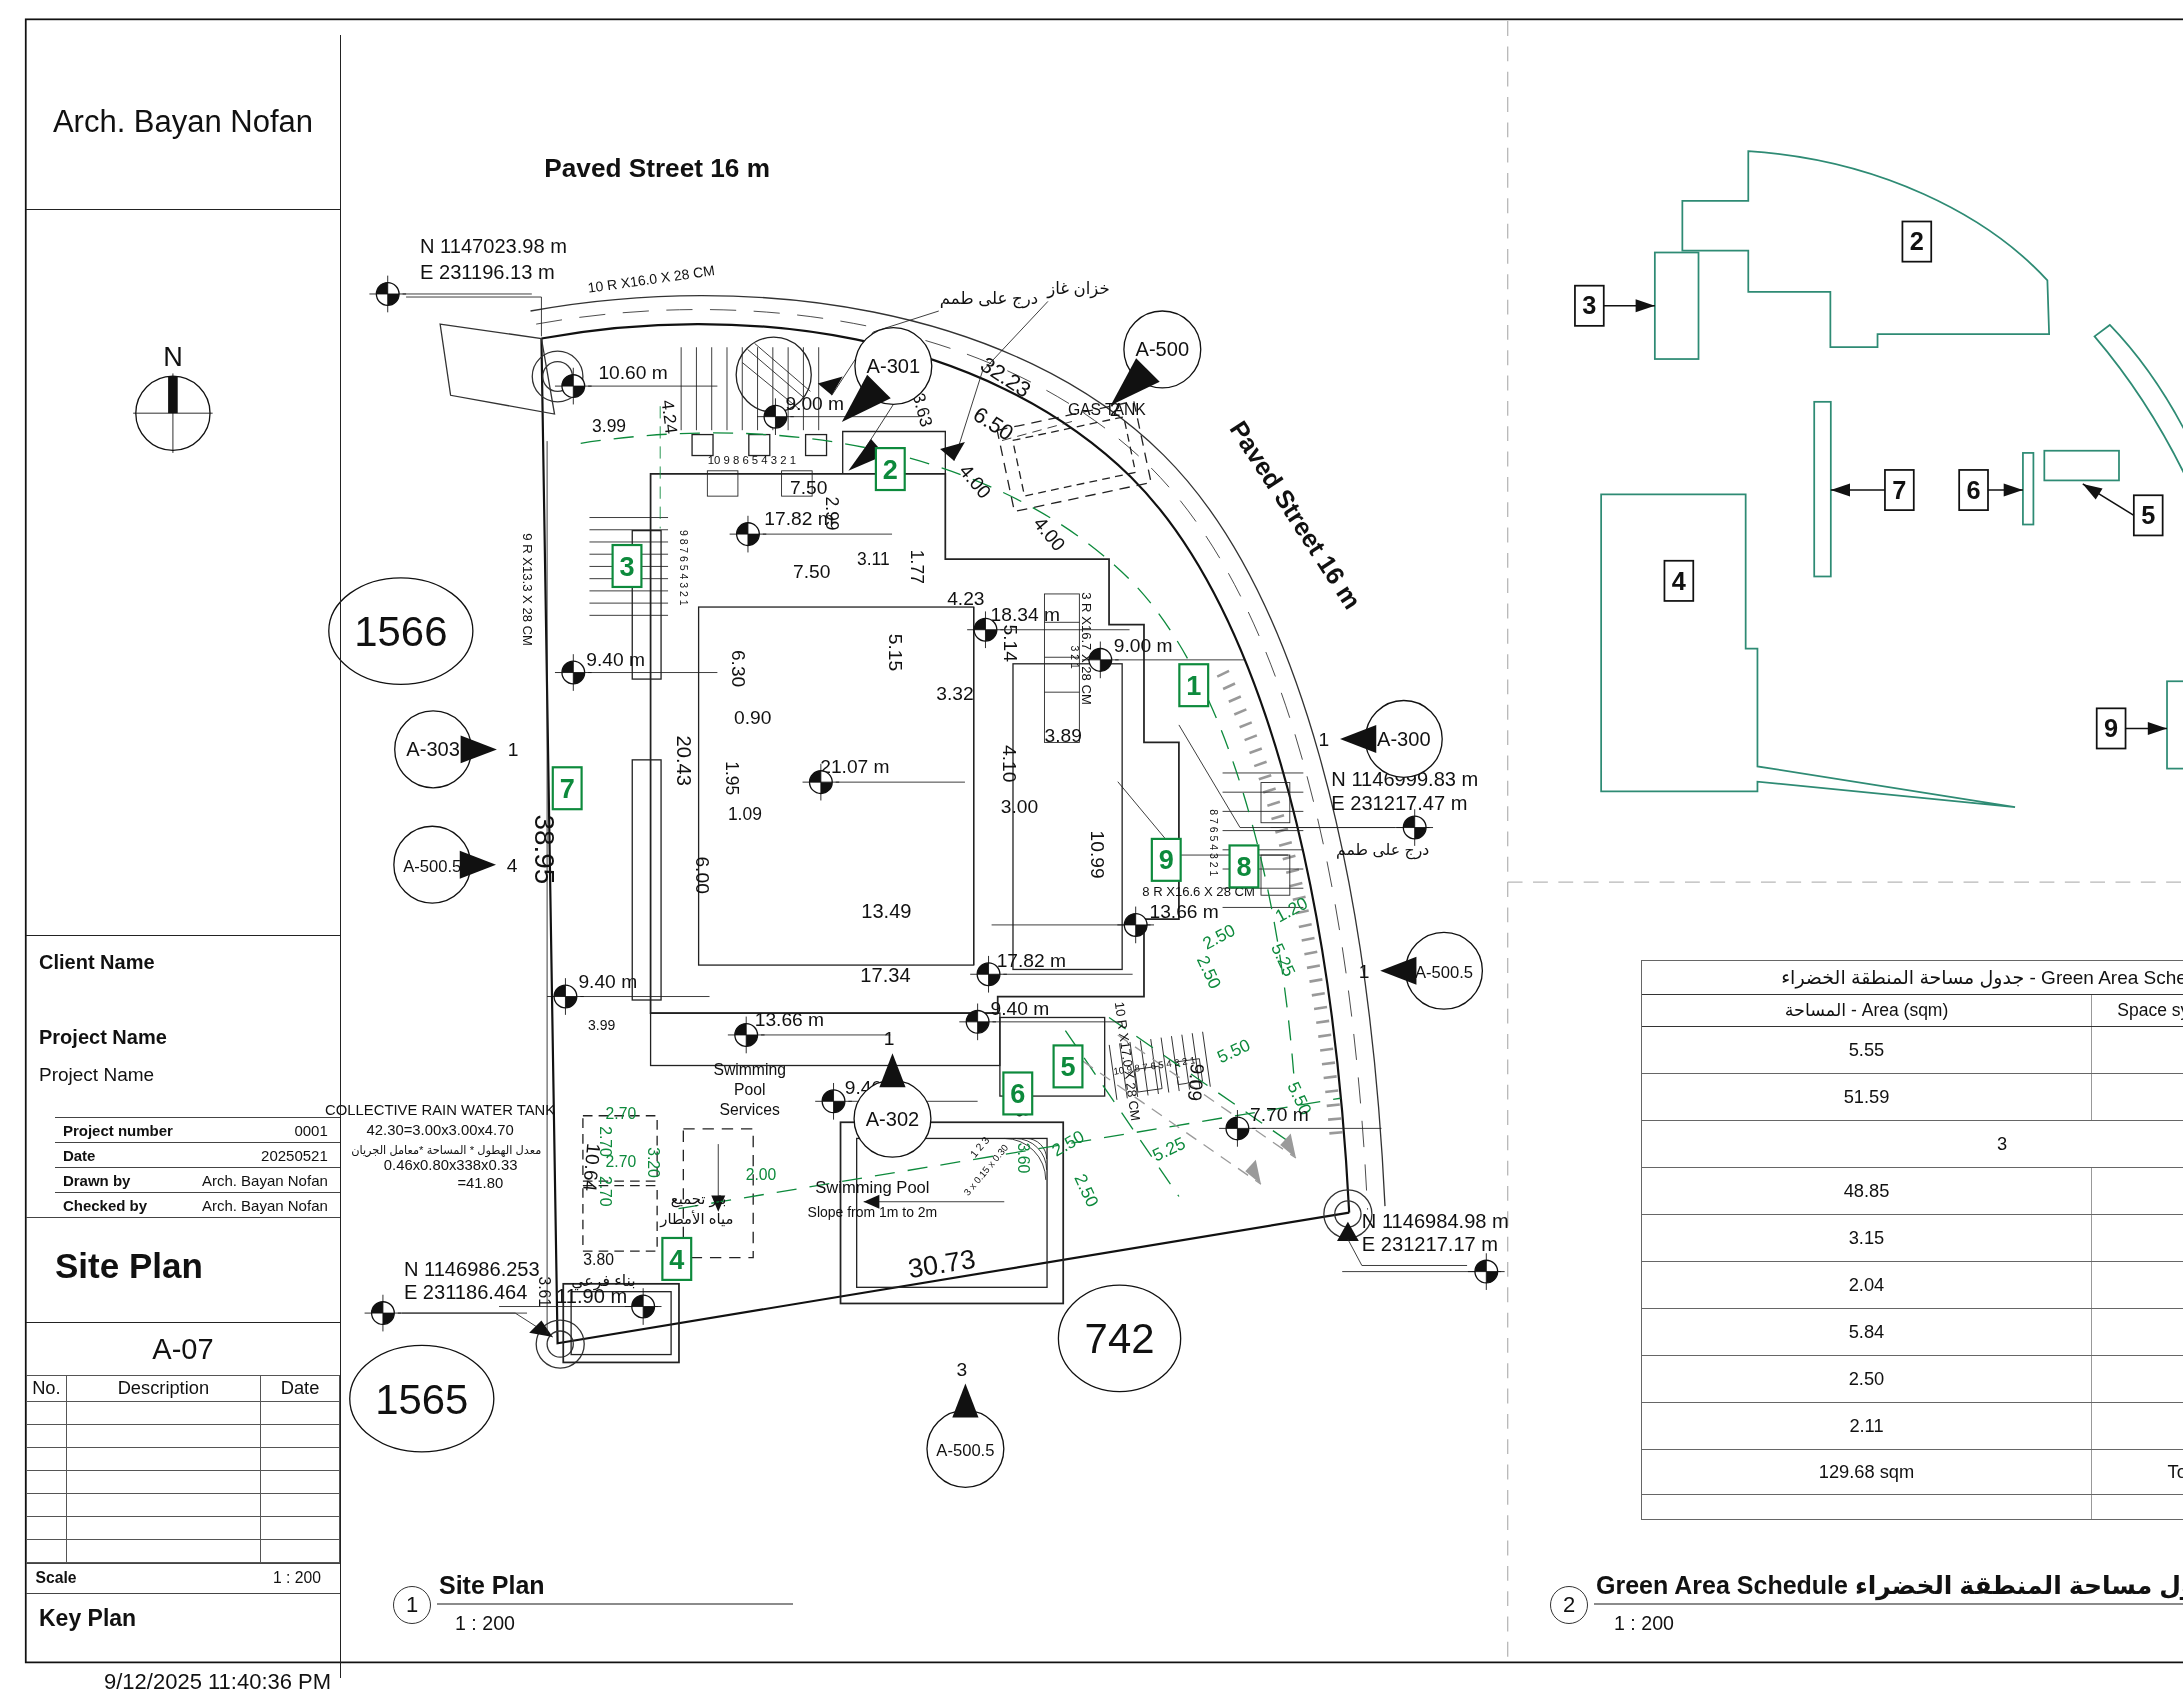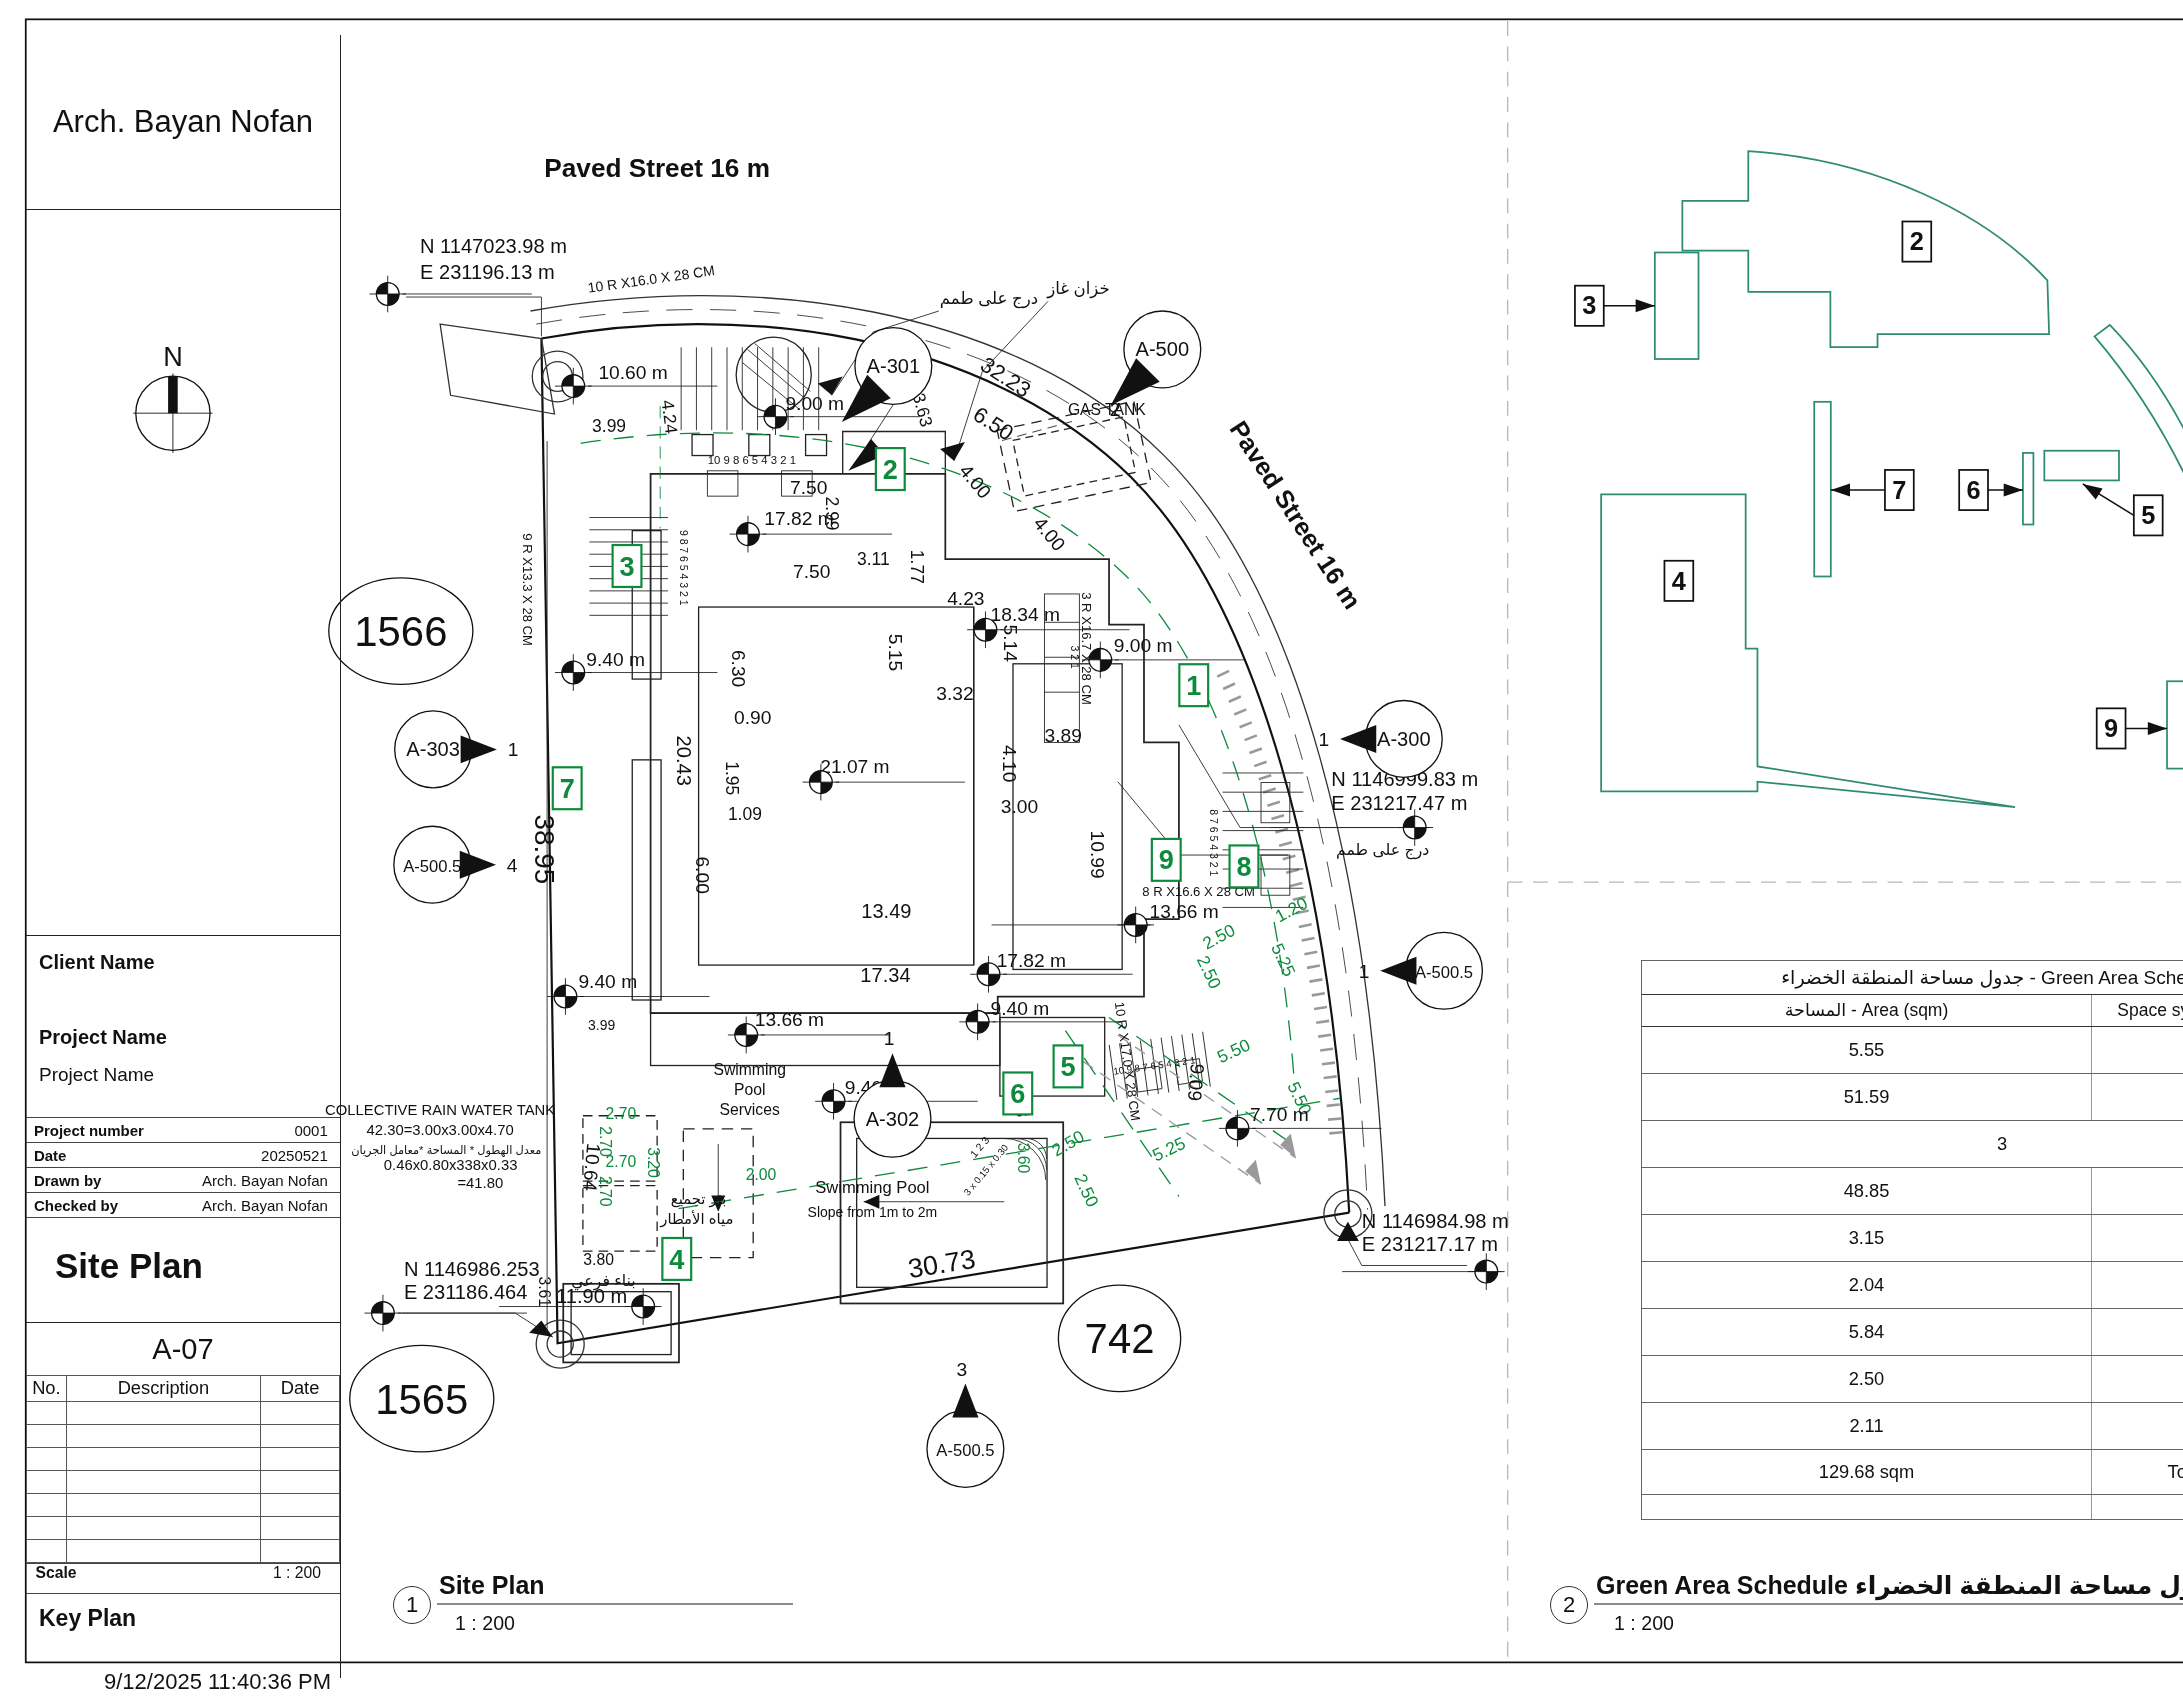--- a/index.html
+++ b/index.html
@@ -11,29 +11,29 @@
 
   
   .tb{left:26px;top:35px;width:315px;height:1643px;border-right:1.3px solid #222;box-sizing:border-box;}
   .tb-sec{box-sizing:border-box;width:100%;}
   .tb-name{height:175px;border-bottom:1.3px solid #222;display:flex;align-items:center;justify-content:center;font-size:31px;}
   .tb-spacer{height:725px;}
   .tb-client{height:182px;border-top:1.3px solid #222;padding:15px 0 0 13px;box-sizing:border-box;}
   .tb-client .h1{font-size:20px;font-weight:bold;}
   .tb-client .h2{font-size:20px;font-weight:bold;margin-top:52px;}
   .tb-client .h3{font-size:19px;margin-top:15px;}
-  .fieldrow{height:25px;border-top:0.9px solid #444;display:flex;align-items:center;font-size:15px;box-sizing:border-box;}
+  .fieldrow{height:25px;border-top:0.9px solid #444;display:flex;align-items:center;font-size:15px;box-sizing:border-box;margin-left:29px;}
   .fieldrow .lab{font-weight:bold;padding-left:7.9px;}
   .fieldrow .val{margin-left:auto;padding-right:12.2px;text-align:right;}
   .tb-sheettitle{height:105px;border-top:0.9px solid #444;box-sizing:border-box;padding:28px 0 0 29px;font-size:35px;font-weight:bold;}
   .tb-a07{height:53px;border-top:1.3px solid #222;display:flex;align-items:center;justify-content:center;font-size:29px;font-weight:normal;box-sizing:border-box;}
   table.rev{width:100%;border-collapse:collapse;border-top:1.3px solid #222;}
   table.rev th,table.rev td{border:0.9px solid #555;font-size:18.3px;font-weight:normal;text-align:center;height:24.5px;padding:0;}
   table.rev td{height:22px;}
-  .scalerow{height:31px;border-top:0.9px solid #444;border-bottom:0.9px solid #444;display:flex;align-items:flex-start;font-size:15.7px;box-sizing:border-box;}
+  .scalerow{height:31px;border-top:0.9px solid #444;border-bottom:0.9px solid #444;display:flex;align-items:center;font-size:15.7px;box-sizing:border-box;}
   .scalerow .lab{font-weight:bold;padding-left:9.6px;}
   .scalerow .val{margin-left:auto;padding-right:19px;}
   .tb-keyplan{padding:11.4px 0 0 13px;font-size:23px;font-weight:bold;box-sizing:border-box;}
   .stamp{left:104px;top:1669px;font-size:22px;}
 
   
   .sched{left:1641px;top:960px;width:722px;border:0.9px solid #666;box-sizing:border-box;background:#fff;}
   .sched .title{height:33px;display:flex;align-items:center;justify-content:center;font-size:19px;}
   .sched .hdr{display:flex;height:31px;border-top:1.3px solid #333;border-bottom:1.3px solid #333;font-size:17.5px;}
   .sched .c1{width:450px;display:flex;align-items:center;justify-content:center;border-right:0.9px solid #999;box-sizing:border-box;}

